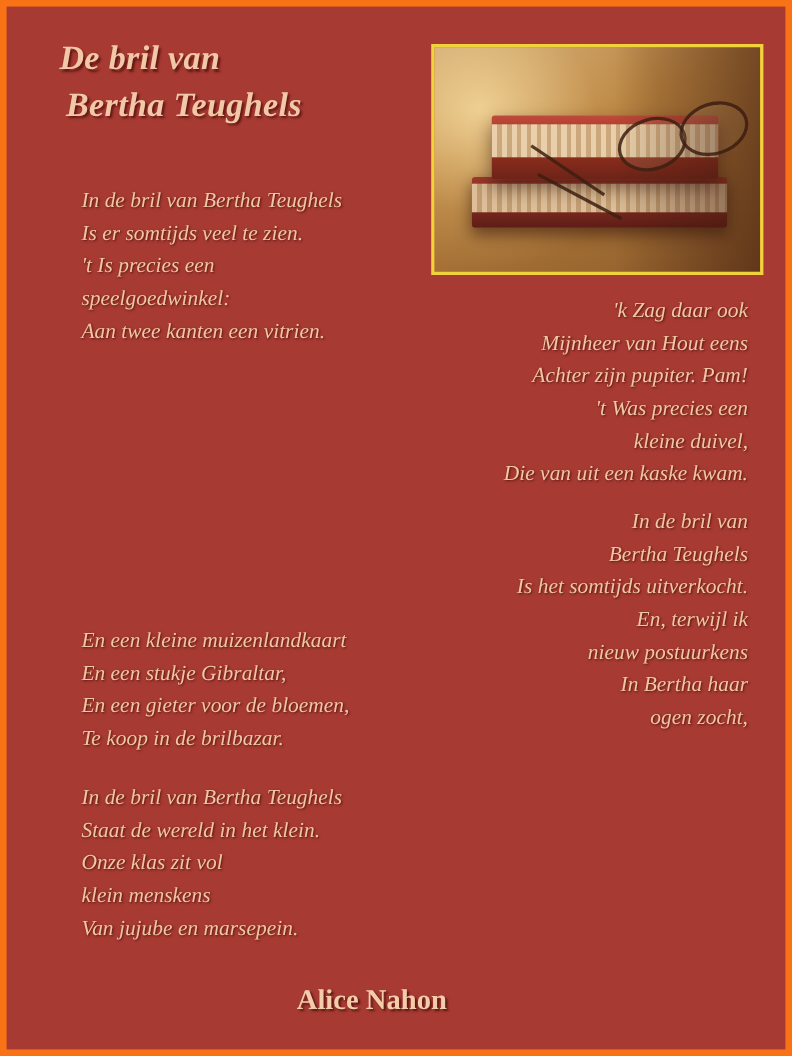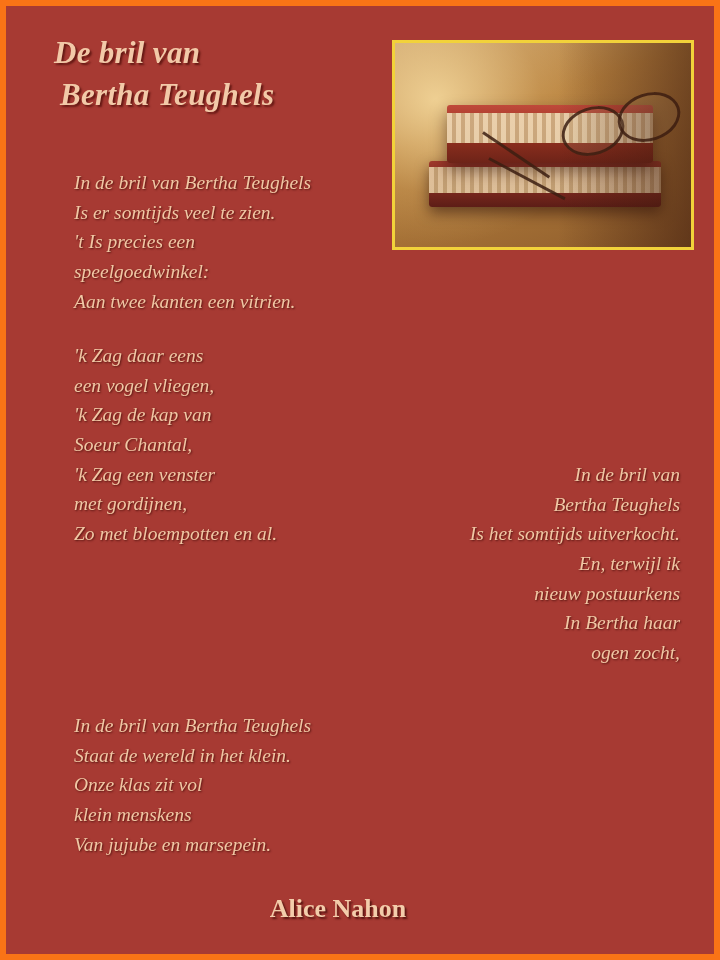--- a/index.html
+++ b/index.html
@@ -186,33 +186,36 @@
       <div class="arm a2"></div>
     </div>
     <div class="shadowside"></div>
   </div>
 
   <div class="stanza left-col s1">In de bril van Bertha Teughels
 Is er somtijds veel te zien.
 't Is precies een
 speelgoedwinkel:
 Aan twee kanten een vitrien.</div>
-  <div class="stanza left-col s2">'k Zag daar eens
-een vogel vliegen,
-'k Zag de kap van
-Soeur Chantal,
-'k Zag een venster
-met gordijnen,
-Zo met bloempotten en al.</div>
+  <div class="stanza left-col s3">En een kleine muizenlandkaart
+En een stukje Gibraltar,
+En een gieter voor de bloemen,
+Te koop in de brilbazar.</div>
   <div class="stanza left-col s4">In de bril van Bertha Teughels
 Staat de wereld in het klein.
 Onze klas zit vol
  klein menskens
 Van jujube en marsepein.</div>
 
+  <div class="stanza right-col r1">'k Zag daar ook
+Mijnheer van Hout eens
+Achter zijn pupiter. Pam!
+'t Was precies een
+kleine duivel,
+Die van uit een kaske kwam.</div>
   <div class="stanza right-col r2">In de bril van
 Bertha Teughels
 Is het somtijds uitverkocht.
 En, terwijl ik
 nieuw postuurkens
 In Bertha haar
 ogen zocht,</div>
 
   <div class="author">Alice Nahon</div>
 

